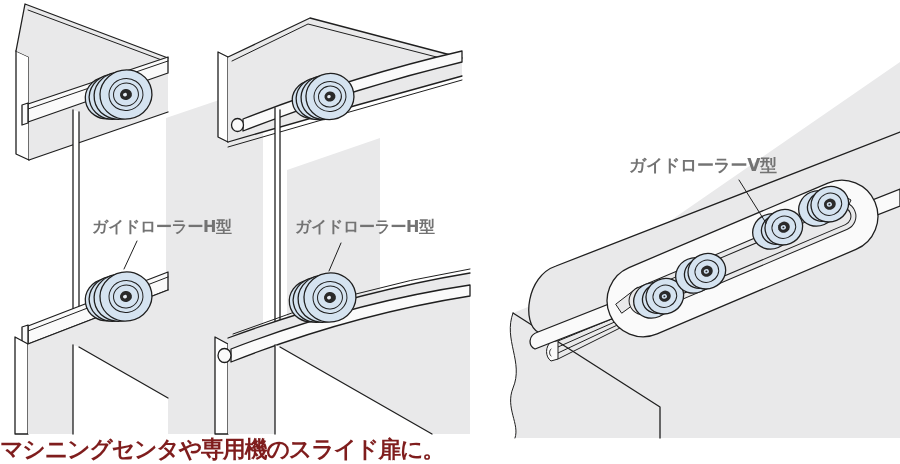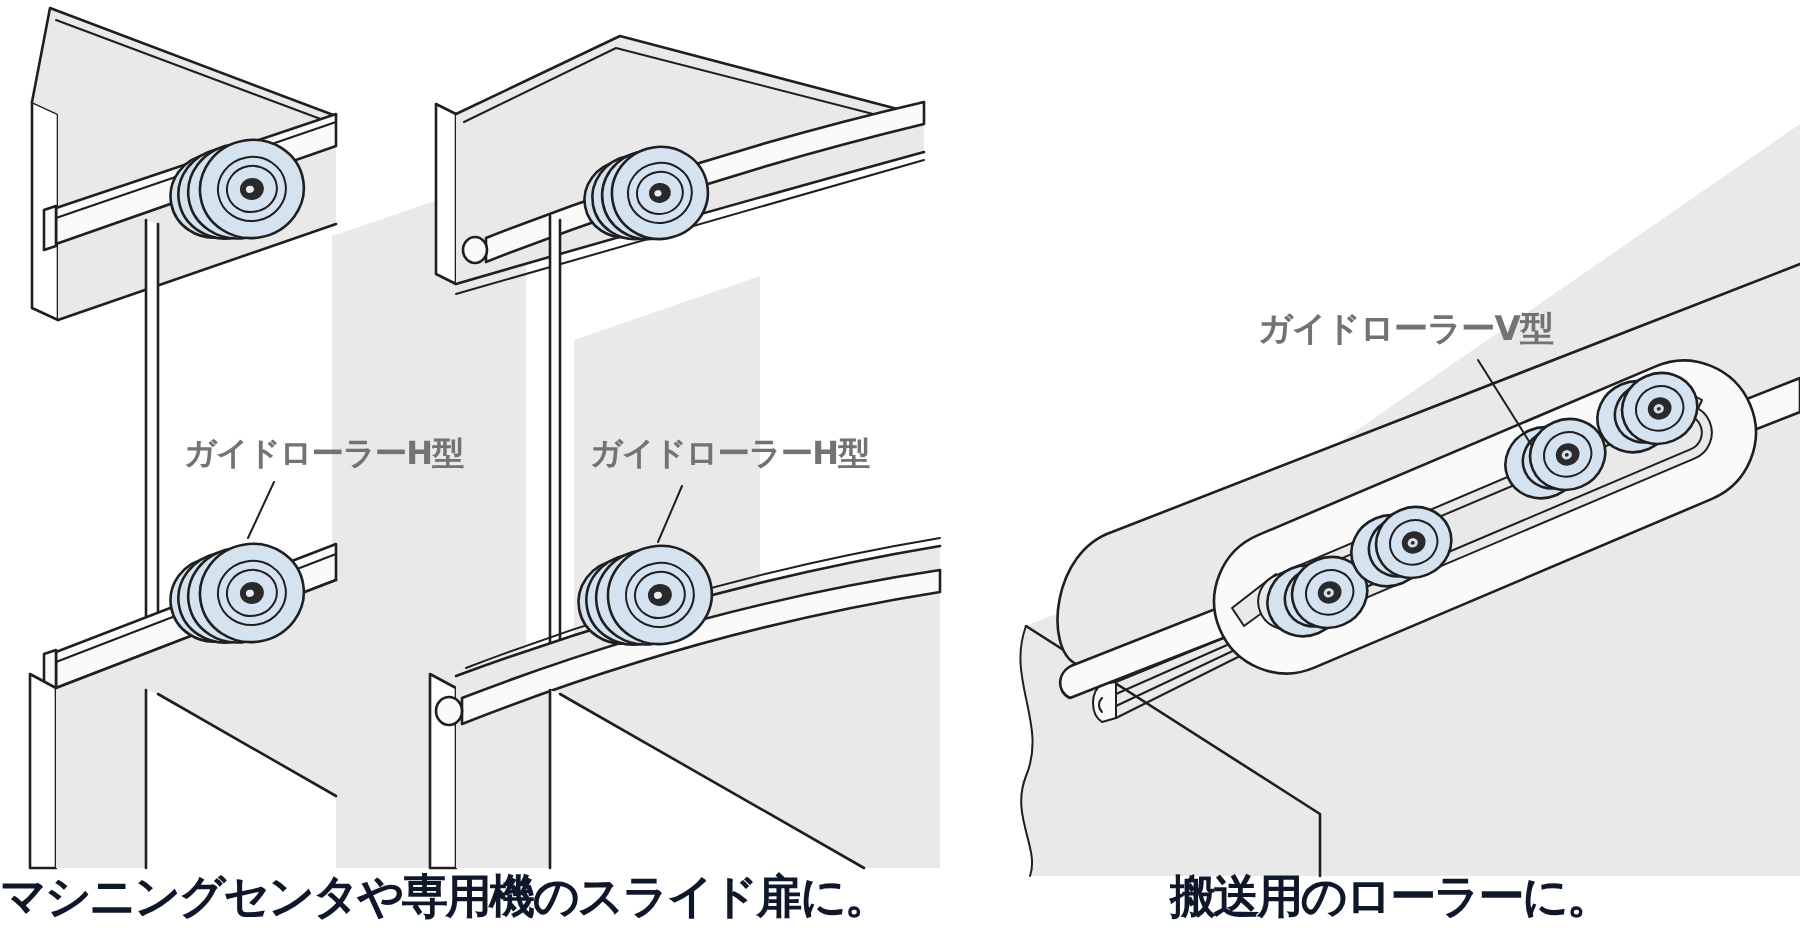--- a/index.html
+++ b/index.html
@@ -15,21 +15,21 @@
   .f-white{fill:#ffffff;}
   .s{stroke:var(--c-outline,#1f1f1f);stroke-width:1.3;stroke-linejoin:round;stroke-linecap:round;}
   .s1{stroke:var(--c-outline,#1f1f1f);stroke-width:1;stroke-linejoin:round;stroke-linecap:round;}
   .nf{fill:none;}
   .label{
     position:absolute; white-space:nowrap; color:#737373;
     font-size:16px; font-weight:600; letter-spacing:-0.4px; line-height:1.1;
   }
   .label.v{font-size:17px;}
   .caption{
-    position:absolute; white-space:nowrap; color:#0f172a;
+    position:absolute; white-space:nowrap; color:#7f1d1d;
     font-size:23px; font-weight:600; letter-spacing:-1.2px; line-height:1.1;
   }
 </style>
 </head>
 <body>
 
 <div class="stage">
 
   <svg width="900" height="464" viewBox="0 0 900 464">
 
@@ -230,14 +230,13 @@
       </g>
       <path class="nf s1" d="M739,180 L766,223"></path>
     </g>
   </svg>
 
   <div class="label" style="left:92px; top:218px;">ガイドローラーH型</div>
   <div class="label" style="left:295px; top:218px;">ガイドローラーH型</div>
   <div class="label v" style="left:629px; top:156px;">ガイドローラーV型</div>
 
   <div class="caption" style="left:0px; top:437px;">マシニングセンタや専用機のスライド扉に。</div>
-  <div class="caption" style="left:585px; top:437px;">搬送用のローラーに。</div>
 </div>
 
 </body></html>

